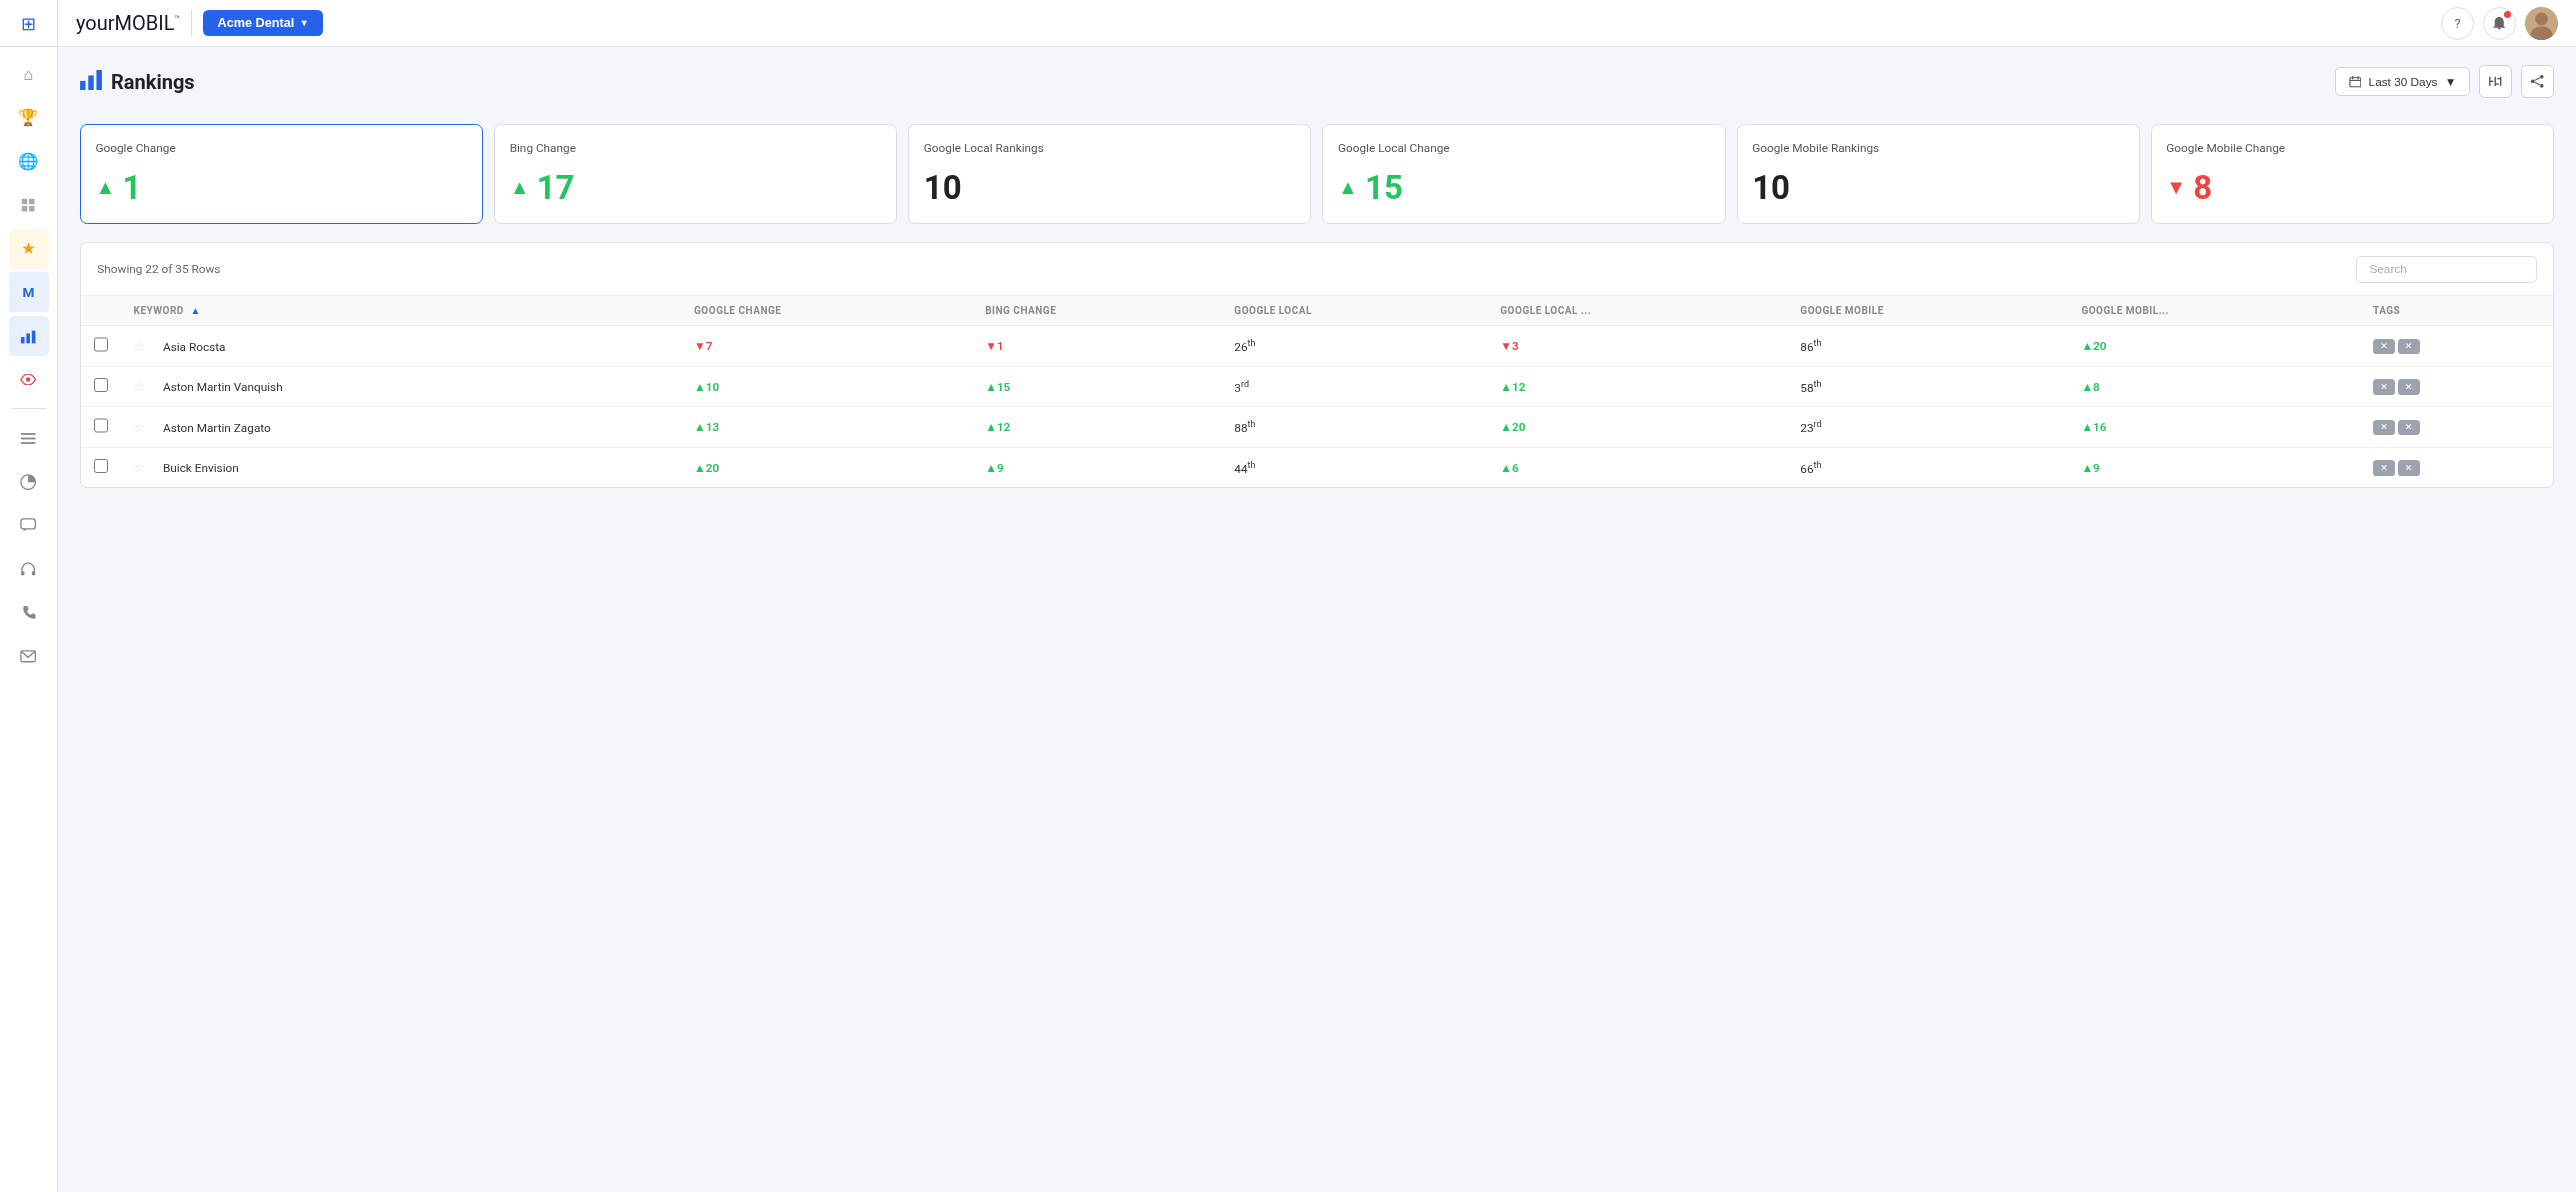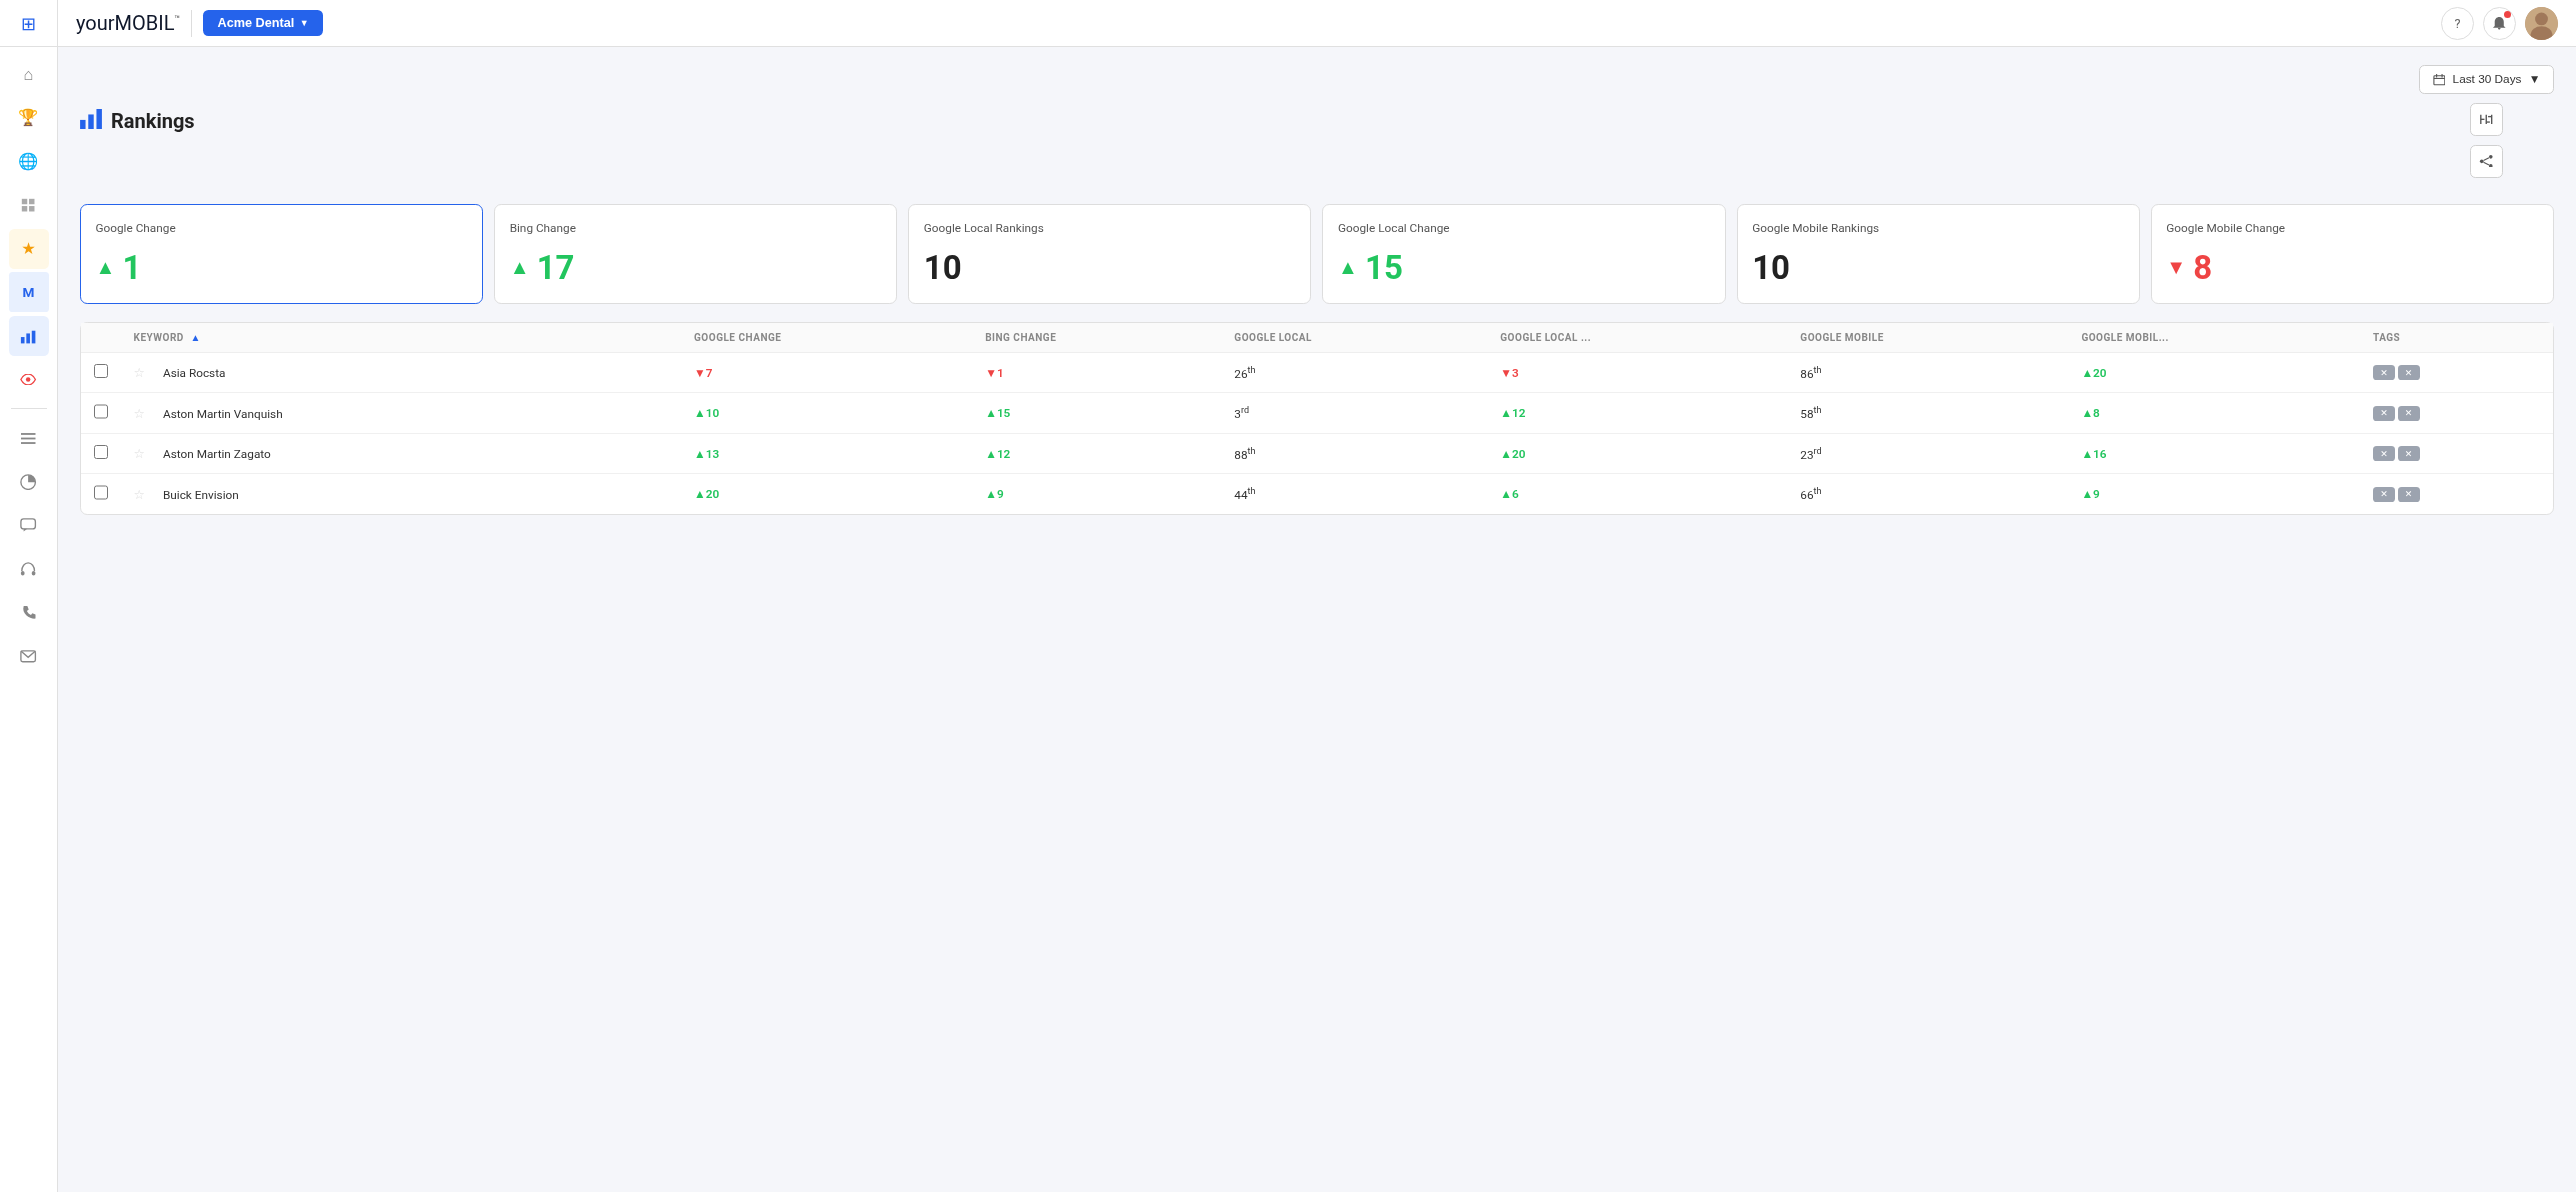--- a/index.html
+++ b/index.html
@@ -35,21 +35,21 @@
     .avatar { width: 33px; height: 33px; border-radius: 50%; background: #c0a080; overflow: hidden; cursor: pointer; display: flex; align-items: center; justify-content: center; font-size: 14.5px; }
 
     
     .content-area { flex: 1; overflow-y: auto; padding: 18px 22px; }
 
     
     .page-header { display: flex; align-items: center; justify-content: space-between; margin-bottom: 26px; }
     .page-title-area { display: flex; align-items: center; gap: 9px; }
     .page-title-icon { color: #2563eb; font-size: 18px; }
     .page-title { font-size: 20px; font-weight: 700; color: #222; }
-    .page-actions { display: flex; align-items: center; gap: 9px; flex-direction: column; }
+    .page-actions { display: flex; align-items: center; gap: 9px; }
     .date-btn { display: flex; align-items: center; gap: 7.2px; border: 0.9px solid #d0d0d0; border-radius: 5.4px; background: #fff; padding: 6.3px 12.7px; font-size: 11.8px; color: #333; cursor: pointer; }
     .action-icon-btn { width: 33px; height: 33px; border: 0.9px solid #d0d0d0; border-radius: 5.4px; background: #fff; display: flex; align-items: center; justify-content: center; cursor: pointer; color: #555; font-size: 12.7px; }
 
     
     .stat-cards { display: grid; grid-template-columns: repeat(6, 1fr); gap: 11px; margin-bottom: 18px; }
     .stat-card { background: #fff; border: 0.9px solid #ddd; border-radius: 7.2px; padding: 16.3px 14.5px; cursor: pointer; transition: border-color 0.15s; }
     .stat-card.active { border: 1.8px solid #2563eb; }
     .stat-card-label { font-size: 11.8px; color: #555; margin-bottom: 12.7px; }
     .stat-card-value { display: flex; align-items: center; gap: 7.2px; font-size: 33px; font-weight: 700; }
     .stat-card-value.green { color: #22c55e; }
@@ -285,20 +285,24 @@
           <div class="stat-card">
     <div class="stat-card-label">Google Mobile Change</div>
     <div class="stat-card-value red">
       <span class="arrow-down">▼</span>
       <span>8</span>
     </div>
   </div>
         </div>
 
       <div class="table-section">
+        <div class="table-header">
+          <span class="table-info">Showing 22 of 35 Rows</span>
+          <input class="search-input" type="text" placeholder="Search" style="">
+        </div>
         <table class="data-table" id="data-table">
             <thead>
               <tr>
                 <th style="width: 27px;"></th>
                 <th class="sortable th-keyword">KEYWORD <span class="sort-icon">▲</span></th>
                 <th class="">GOOGLE CHANGE</th>
                 <th class="">BING CHANGE</th>
                 <th class="">GOOGLE LOCAL</th>
                 <th class="">GOOGLE LOCAL ...</th>
                 <th class="">GOOGLE MOBILE</th>

